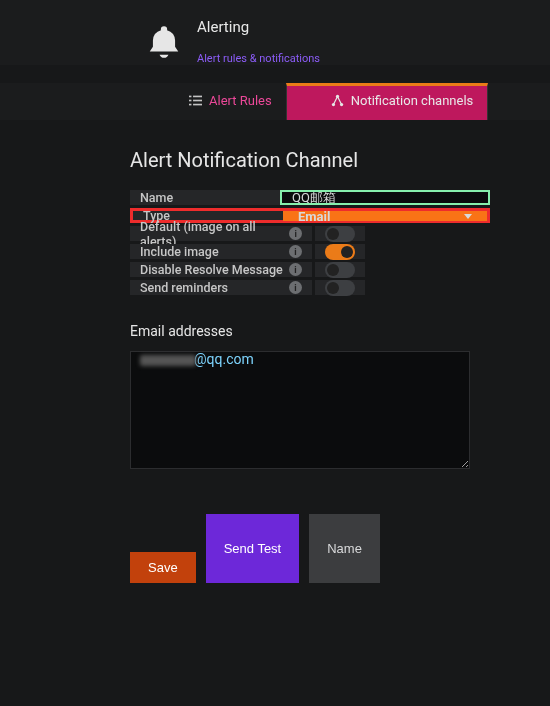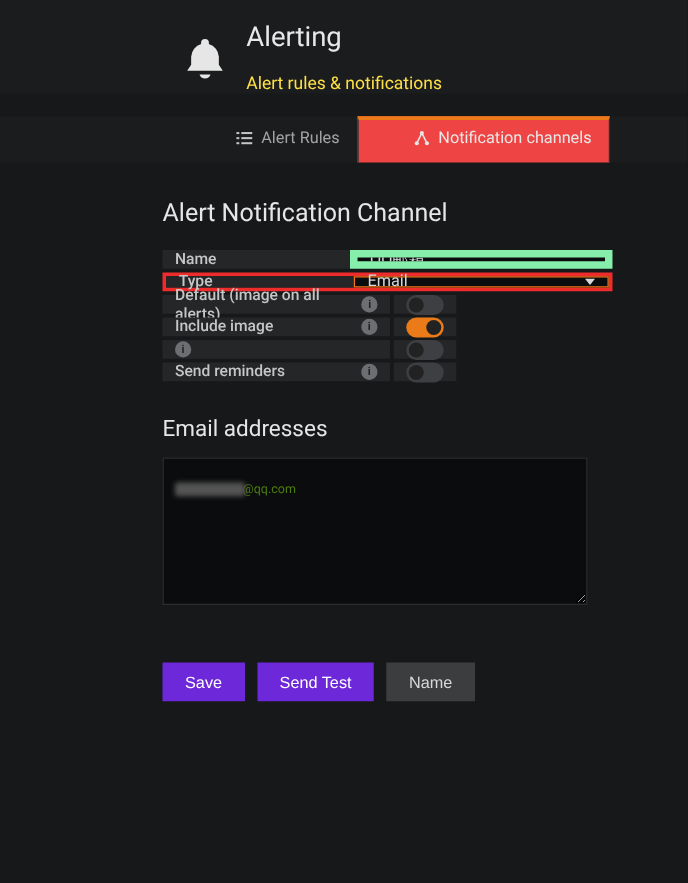--- a/index.html
+++ b/index.html
@@ -13,42 +13,42 @@
       overflow: hidden;
     }
     .header {
       display: flex;
       align-items: center;
       padding: 18px 0 0 145px;
       background: #1b1c1d;
     }
     .header-icon svg { display: block; }
     .header-text { margin-left: 14px; }
-    .header-title { color: #e8e8e8; font-size: 22px; font-weight: 400; }
-    .header-subtitle { color: #fde047; font-size: 14px; margin-top: 16px; }
+    .header-title { color: #e8e8e8; font-size: 15px; font-weight: 400; }
+    .header-subtitle { color: #8b5cf6; font-size: 11px; margin-top: 16px; }
     .tabs {
       background: #1b1c1d;
       display: flex;
       margin-top: 18px;
       padding-left: 175px;
     }
     .tab {
       display: flex;
       align-items: center;
       padding: 10px 14px 12px 14px;
-      color: #a3a3a3;
+      color: #ec4899;
       cursor: pointer;
       font-size: 13px;
       position: relative;
     }
     .tab.active {
       border-top: 3px solid #eb7b18;
       border-left: 1px solid #333;
       border-right: 1px solid #333;
-      background: #ef4444;
+      background: #be185d;
       color: #e8e8e8;
       padding-top: 7px;
       padding-left: 44px;
     }
     .tab .icon { margin-right: 7px; display: inline-flex; }
     .content { padding: 28px 60px 0 130px; }
     .page-title { color: #e6e6e6; font-size: 20px; font-weight: 400; margin-bottom: 18px; }
     .form-row {
       display: flex;
       margin-bottom: 3px;
@@ -60,31 +60,32 @@
       font-size: 12.5px;
       font-weight: 500;
       display: flex;
       align-items: center;
       padding: 0 10px;
       width: 150px;
       flex-shrink: 0;
     }
     .form-value {
       background: #0b0c0d;
-      border: 1px solid #f97316;
+      border: 5px solid #f97316;
       flex: 1;
       display: flex;
       align-items: center;
       padding: 0 10px;
       color: #d8d9da;
       justify-content: space-between;
+      font-weight: bold;
     }
     .form-input {
       background: #0b0c0d;
-      border: 6px solid #86efac;
+      border: 2px solid #86efac;
       flex: 1;
       color: #d8d9da;
       padding: 0 10px;
       font-size: 13px;
       font-family: inherit;
       outline: none;
     }
     .form-label.with-info {
       width: 182px;
       justify-content: space-between;
@@ -107,21 +108,21 @@
       width: 30px; height: 16px; border-radius: 8px;
       background: #3d3f42; position: relative; cursor: pointer;
     }
     .switch::after {
       content: ""; position: absolute; width: 12px; height: 12px;
       border-radius: 50%; background: #222; top: 2px; left: 2px;
     }
     .switch.on { background: #eb7b18; }
     .switch.on::after { left: auto; right: 2px; }
     .highlight-row { border: 3px solid #ee2c2c; }
-    .section-title { color: #e6e6e6; font-size: 18px; font-weight: 400; margin: 28px 0 12px 0; }
+    .section-title { color: #e6e6e6; font-size: 14px; font-weight: 400; margin: 28px 0 12px 0; }
     .textarea {
       width: 340px; height: 118px;
       background: #0b0c0d;
       border: 1px solid #2c2d2f;
       color: #d8d9da;
       padding: 8px 10px;
       font-size: 13px;
       font-family: inherit;
       resize: both;
       outline: none;
@@ -138,31 +139,31 @@
     .hint { color: #cfcfcf; font-size: 12.5px; margin-top: 8px; }
     .buttons { display: flex; gap: 10px; margin-top: 42px; }
     .btn {
       padding: 8px 18px;
       font-size: 13px;
       font-weight: 500;
       border: none;
       cursor: pointer;
       color: #fff;
     }
-    .btn-save { background: #6d28d9; }
+    .btn-save { background: #c2410c; margin-top: 38px; }
     .btn-test { background: #6d28d9; }
     .btn-back { background: #3c3d3f; color: #d8d9da; }
     .dropdown-caret {
       width: 0; height: 0;
       border-left: 4px solid transparent;
       border-right: 4px solid transparent;
       border-top: 5px solid #d8d9da;
     }
     .ta-wrap { position: relative; width: 340px; }
-    .ta-overlay { position: absolute; top: 20px; left: 10px; pointer-events: none; color: #4d7c0f; font-size: 10px; }
+    .ta-overlay { position: absolute; top: 0; left: 10px; pointer-events: none; color: #7dd3fc; font-size: 14px; }
   </style>
 </head>
 <body>
 
 <div class="header">
   <span class="header-icon">
     <svg width="38" height="38" viewBox="0 0 24 24" fill="#e6e6e6">
         <path d="M12 2a2 2 0 0 0-2 2c0 .2 0 .4.1.6A7 7 0 0 0 5 11v4l-2 3h18l-2-3v-4a7 7 0 0 0-5.1-6.4c.1-.2.1-.4.1-.6a2 2 0 0 0-2-2Zm0 20a3 3 0 0 0 2.8-2H9.2A3 3 0 0 0 12 22Z"></path>
       </svg>
   </span>
@@ -230,20 +231,21 @@
       <span>Include image</span>
       <span class="info-icon">i</span>
     </div>
     <div class="switch-cell">
         <div class="switch on"></div>
       </div>
   </div>
 
   <div class="form-row">
     <div class="form-label with-info">
+      <span>Disable Resolve Message</span>
       <span class="info-icon">i</span>
     </div>
     <div class="switch-cell">
         <div class="switch"></div>
       </div>
   </div>
 
   <div class="form-row">
     <div class="form-label with-info">
       <span>Send reminders</span>

